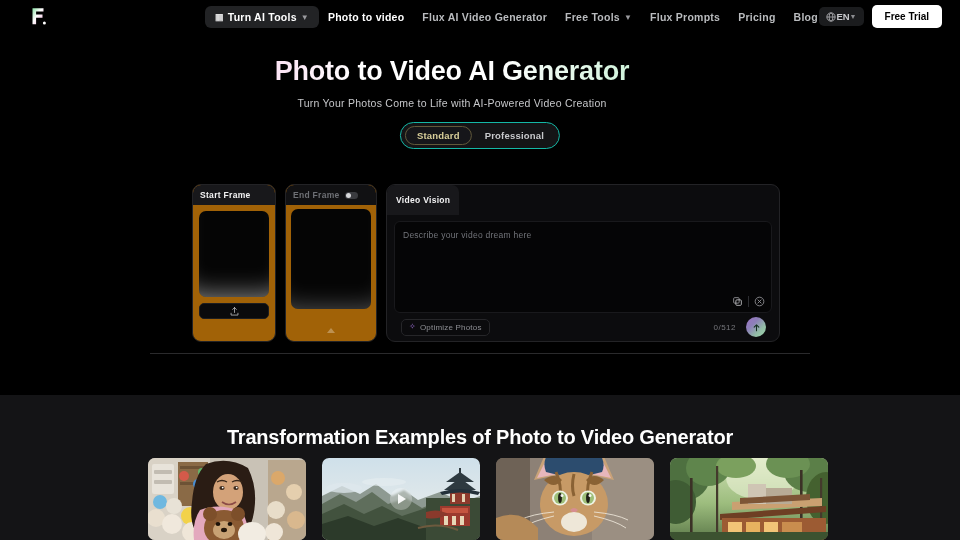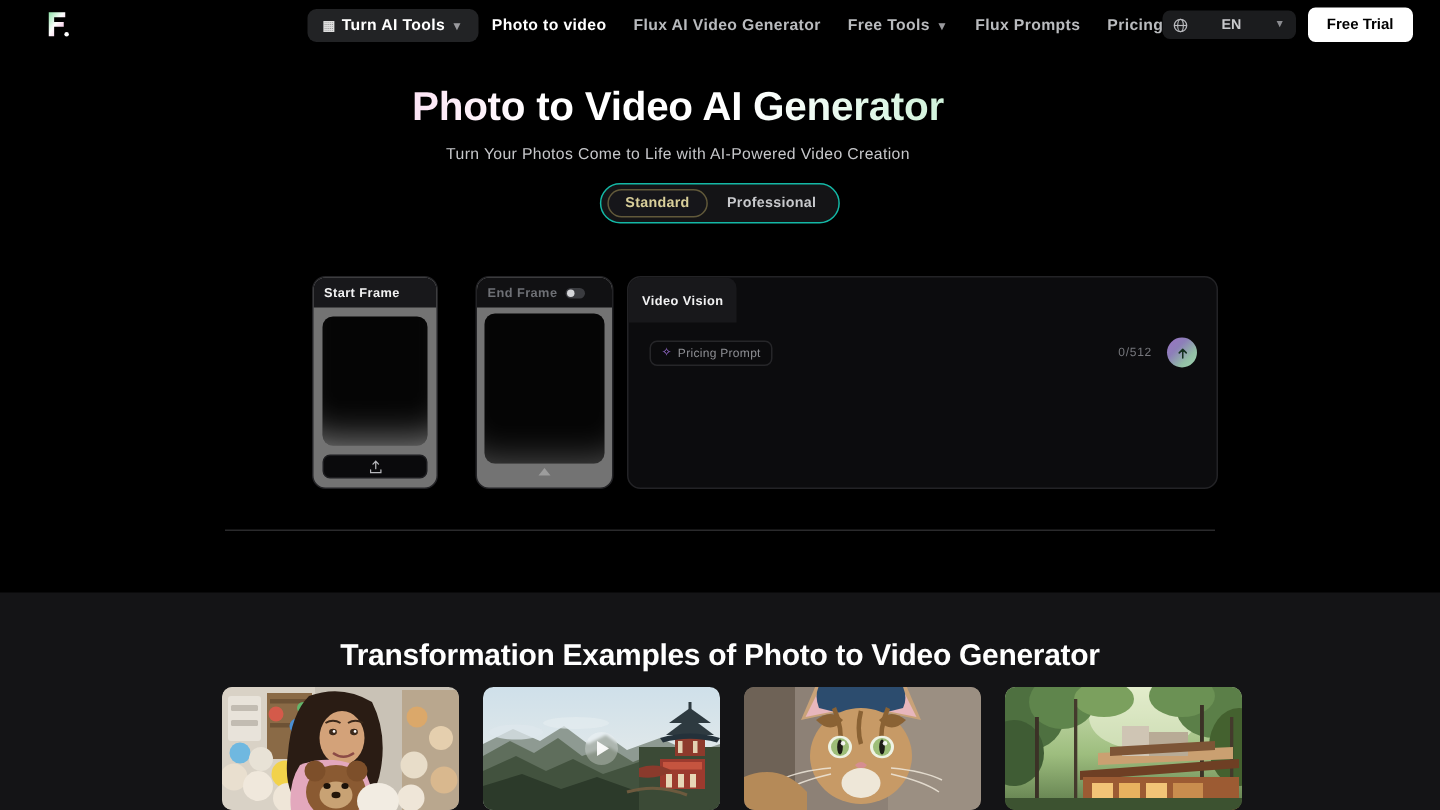--- a/index.html
+++ b/index.html
@@ -37,21 +37,21 @@
   .nav-item.pill { background:#222325; color:#fff; padding:5px 10px; }
   .nav-item.active { color:#fff; }
   .nav-item .chev { font-size:8px; color:#9a9a9e; transform:translateY(1px); }
   .nav-item .lead { font-size:9px; opacity:.85; }
 
   .nav-right {
     position:absolute; right:18px; top:0; height:33px;
     display:flex; align-items:center; gap:8px;
   }
   .lang {
-    display:flex; align-items:center; gap:22px;
+    display:flex; align-items:center; gap:0;
     background:#1b1c1e; border-radius:5px;
     padding:4px 7px; font-size:9.5px; color:#c9cacd; font-weight:600;
     cursor:pointer;
   }
   .lang .chev { font-size:7px; color:#8b8c90; }
   .globe { width:10px; height:10px; display:block; }
   .trial-btn {
     background:#fff; color:#000; font-size:10px; font-weight:700;
     padding:6px 13px; border-radius:5px; cursor:pointer; white-space:nowrap;
   }
@@ -78,22 +78,22 @@
     font-size:9.5px; font-weight:600; padding:3px 11px; border-radius:11px;
     color:#8f9094; letter-spacing:.2px; cursor:pointer; white-space:nowrap;
   }
   .tg.sel { color:#d9cf9a; border:1px solid #61593a; background:#16161a; }
   .tg.un { color:#c8c9cc; }
 
   
   .composer { position:absolute; top:184px; left:192px; display:flex; gap:9px; }
 
   .frame-card {
-    width:84px; background:#737373; border:1px solid #232326; border-radius:9px;
-    padding:0; position:relative; overflow:hidden;margin-left:16px;
+    width:84px; background:#a16207; border:1px solid #232326; border-radius:9px;
+    padding:0; position:relative; overflow:hidden;
   }
   .frame-card.end { width:92px;text-align:center; }
   .frame-head {
     height:20px; display:flex; align-items:center; gap:5px;
     padding:0 7px; font-size:8.5px; font-weight:700; letter-spacing:.3px;
     background:#18181b; border-top-left-radius:8px; border-top-right-radius:8px;
     position:relative;
   }
   .frame-card.end .frame-head { background:#111113; color:#6e7075; }
   .frame-head .lbl { color:#f2f2f3; }
@@ -308,24 +308,42 @@
           <span class="knob"></span>
         </span>
       </div>
       <div class="drop-area"></div>
       <div class="end-caret"></div>
     </div>
 
     <div class="vision-card">
       <div class="vision-tab">Video Vision</div>
       <div class="vision-body">
+        <div class="ta-wrap">
+          <div class="ta-placeholder">Describe your video dream here</div>
+          <div class="ta-icons">
+            <span class="ic">
+              <svg width="11" height="11" viewBox="0 0 16 16">
+                <rect x="2.4" y="2.4" width="8" height="8" rx="1.5" fill="none" stroke="#9b9ca0" stroke-width="1.2"></rect>
+                <rect x="5.6" y="5.6" width="8" height="8" rx="1.5" fill="none" stroke="#c8c9cc" stroke-width="1.2"></rect>
+              </svg>
+            </span>
+            <span class="sep"></span>
+            <span class="ic">
+              <svg width="11" height="11" viewBox="0 0 16 16">
+                <circle cx="8" cy="8" r="6.3" fill="none" stroke="#9b9ca0" stroke-width="1.2"></circle>
+                <path d="M5.7 5.7 L10.3 10.3 M10.3 5.7 L5.7 10.3" stroke="#9b9ca0" stroke-width="1.2" stroke-linecap="round"></path>
+              </svg>
+            </span>
+          </div>
+        </div>
         <div class="vision-foot">
           <div class="opt-btn">
             <span class="spark">✧</span>
-            <span>Pricing Prompt</span>
+            <span>Optimize Photos</span>
           </div>
           <div class="counter">0/512</div>
           <div class="send-btn">
             <svg width="11" height="11" viewBox="0 0 16 16">
               <path d="M8 12.6 L8 4.2 M8 4.2 L4.6 7.6 M8 4.2 L11.4 7.6" fill="none" stroke="#14311f" stroke-width="1.5" stroke-linecap="round" stroke-linejoin="round"></path>
             </svg>
           </div>
         </div>
       </div>
     </div>

